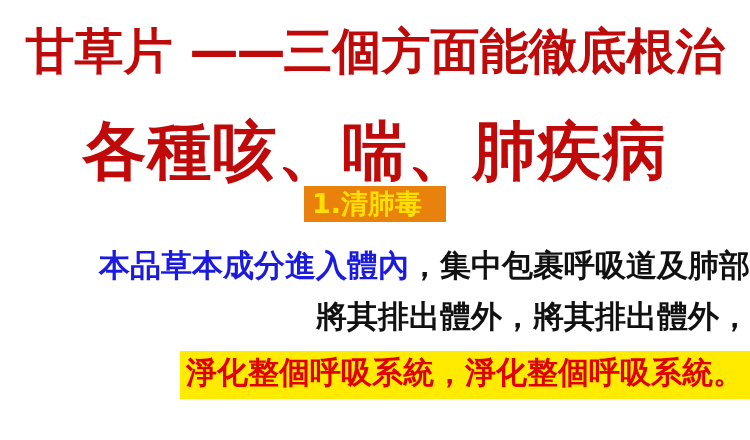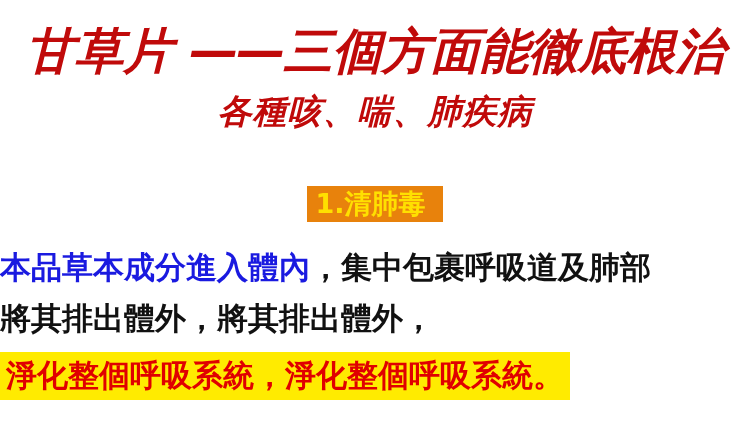--- a/index.html
+++ b/index.html
@@ -24,37 +24,37 @@
     background: #ffffff;
   }
 
   
   .headline {
     position: absolute;
     left: 0;
     top: 22px;
     width: 750px;
     text-align: center;
-    font-style: italic;
   }
   .headline-line {
     display: block;
     color: #c00a0a;
     font-weight: bold;
     letter-spacing: 0px;
     white-space: nowrap;
   }
   .headline-line-1 {
     font-size: 49px;
     line-height: 60px;
   }
   .headline-line-2 {
-    font-size: 34px;
+    font-size: 64px;
     line-height: 58px;
     letter-spacing: 1px;
+    margin-top: 40px;
   }
   .emdash {
     letter-spacing: -2px;
   }
 
   
   .badge-row {
     position: absolute;
     left: 0;
     top: 186px;
@@ -62,32 +62,33 @@
     text-align: center;
     line-height: 0;
   }
   .badge {
     display: inline-block;
     background: #e8820c;
     color: #ffe000;
     font-size: 27px;
     font-weight: bold;
     line-height: 36px;
-    padding: 0 17px 0 8px;
+    padding: 0 24px 0 8px;
     white-space: nowrap;
     letter-spacing: 0px;
   }
 
   
   .body-block {
     position: absolute;
     left: 0;
     top: 242px;
     width: 750px;
-    text-align: left;
+    text-align: right;
+    font-family: Liberation Mono, monospace;
   }
   .body-line {
     display: block;
     white-space: nowrap;
     font-weight: bold;
     font-size: 31px;
     line-height: 51px;
     color: #111111;
   }
   .seg-blue  { color: #1a1ae0; }

